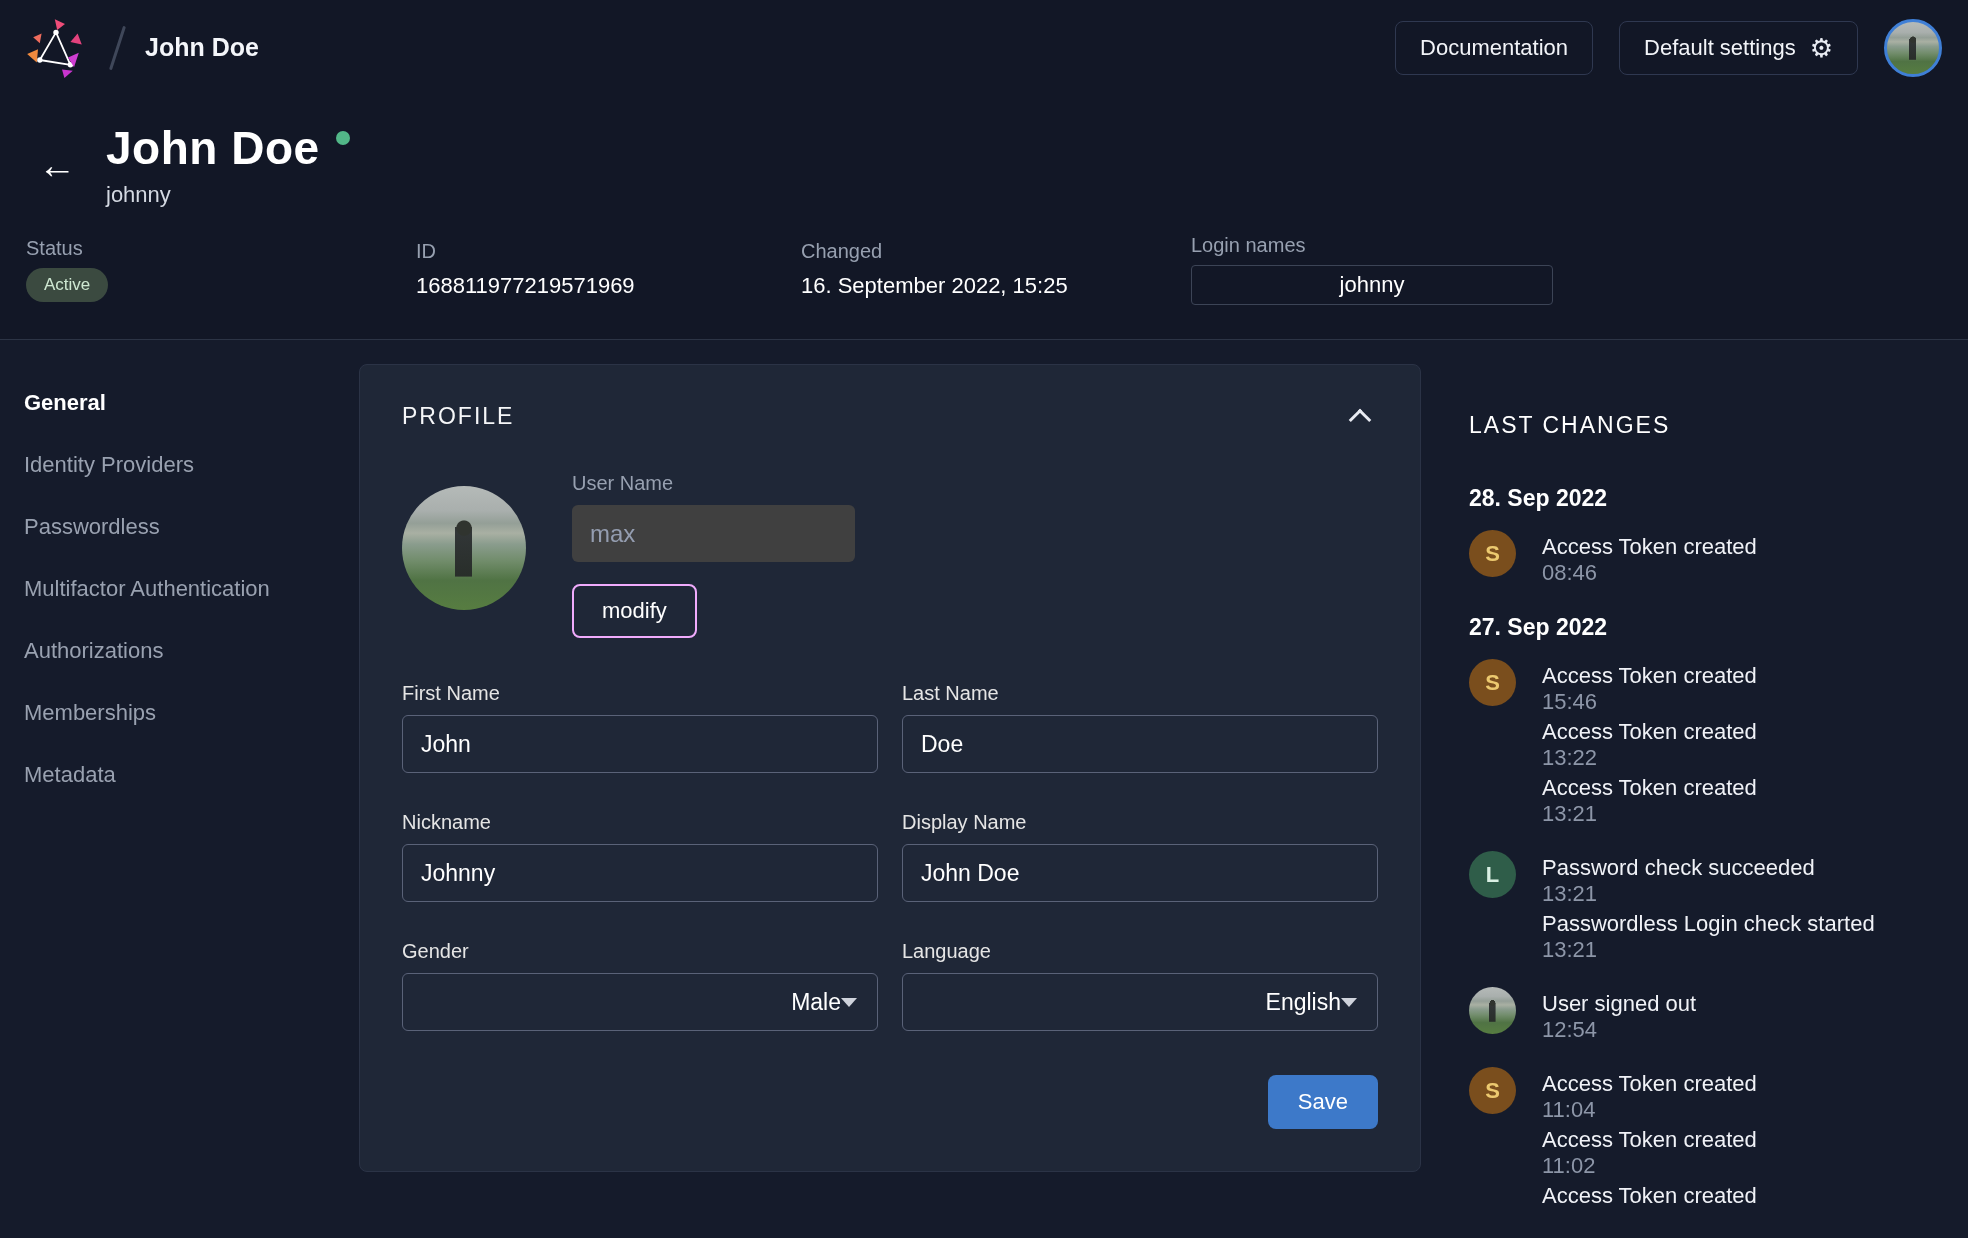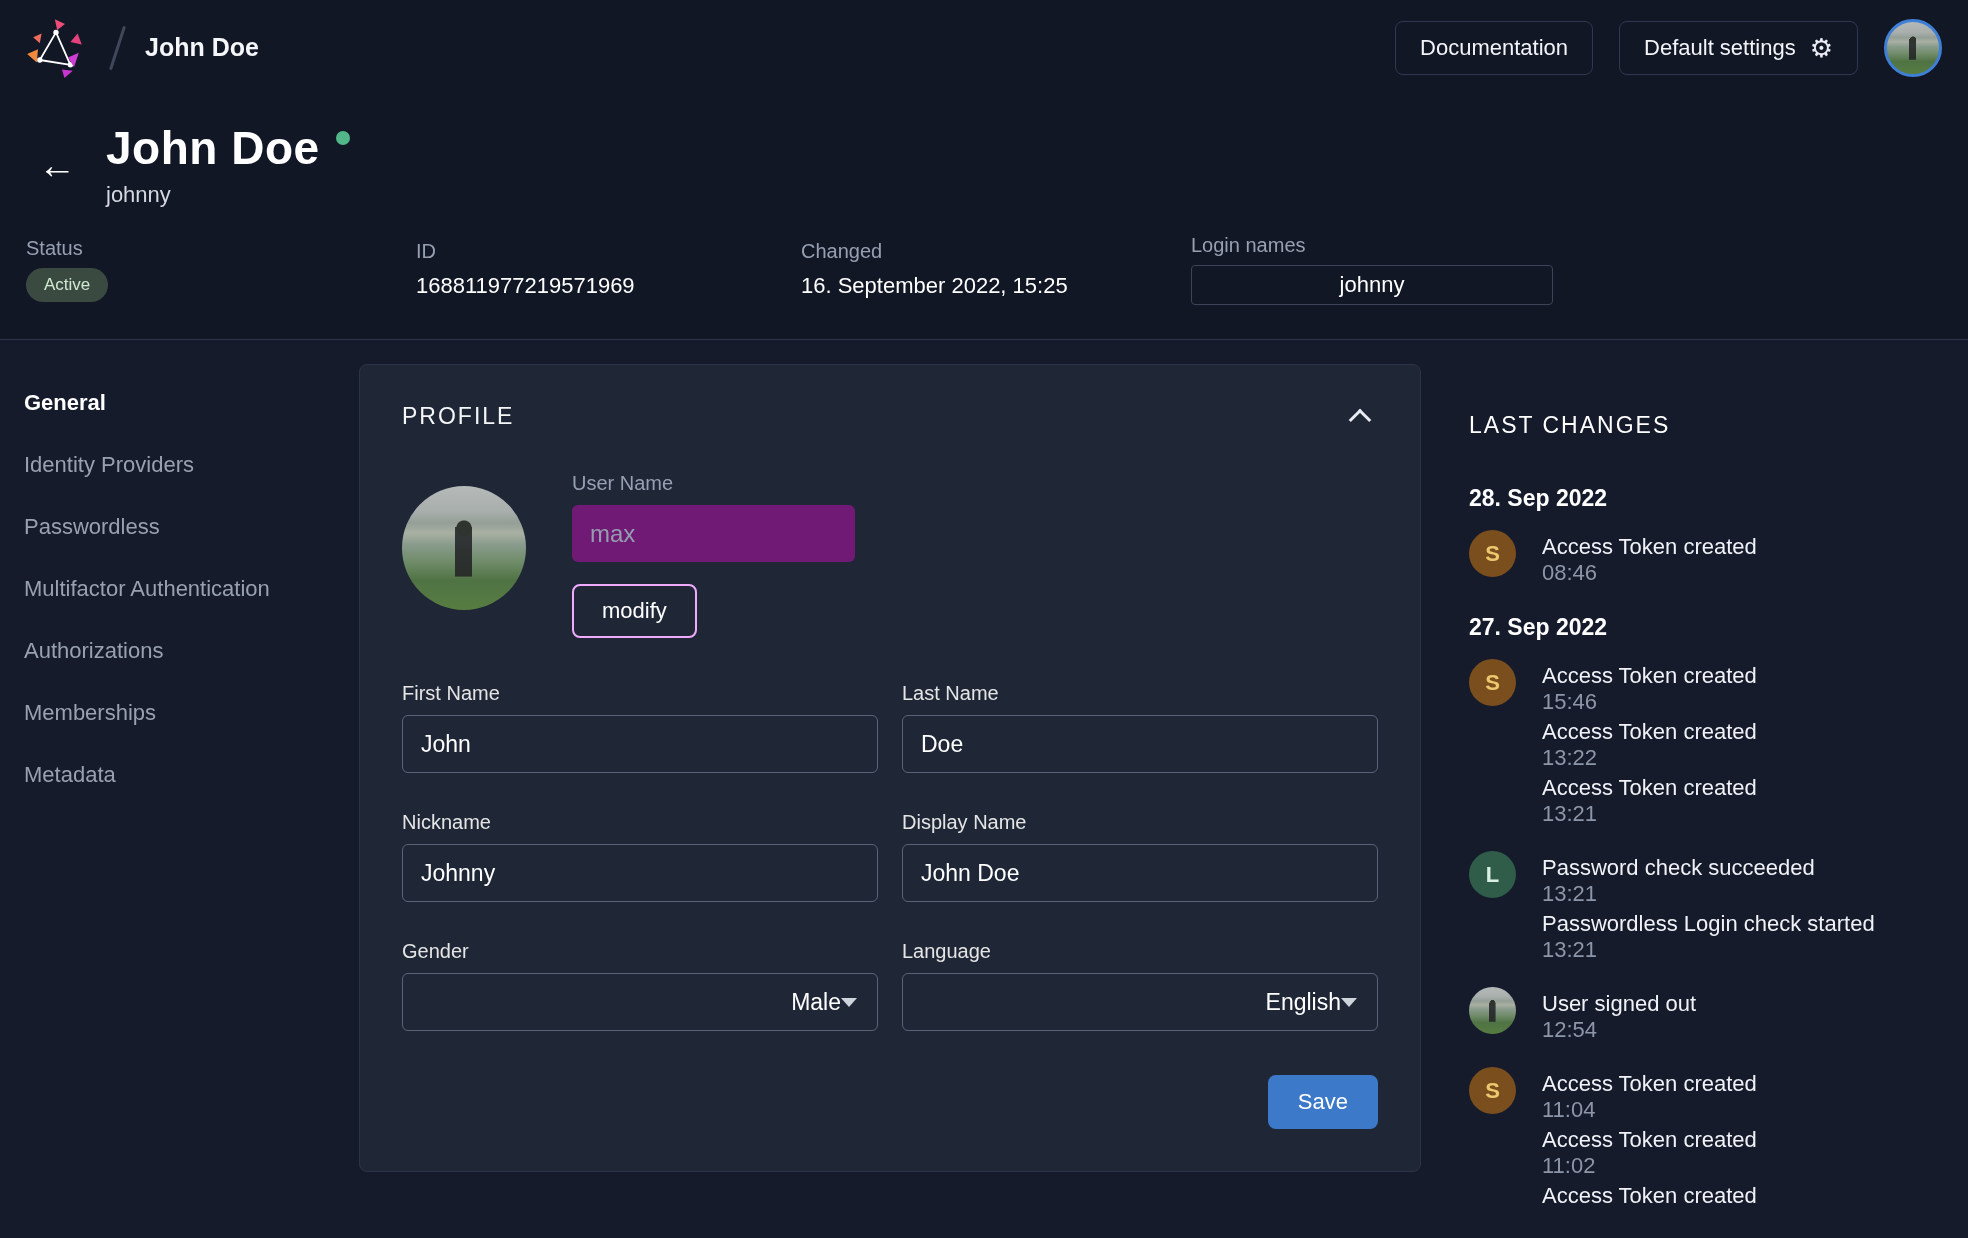--- a/index.html
+++ b/index.html
@@ -49,21 +49,21 @@
   
   .card{width:1062px;flex-shrink:0;background:#1f2737;border:1px solid #2b3346;border-radius:8px;
     padding:38px 42px 46px;box-sizing:border-box;height:808px;}
   .card-head{display:flex;justify-content:space-between;align-items:center;margin-bottom:42px;}
   .card-title{font-size:23px;letter-spacing:2px;font-weight:500;color:#f5f6f8;}
   .chev-up{width:13px;height:13px;border-top:3px solid #e8ebf2;border-right:3px solid #e8ebf2;
     transform:rotate(-45deg);margin:6px 10px 0 0;cursor:pointer;}
   .avatar-row{display:flex;margin-bottom:44px;}
   .big-avatar{width:124px;height:124px;border-radius:50%;margin:14px 46px 0 0;flex-shrink:0;}
   .username-label{font-size:20px;color:#97a0b0;display:block;margin-bottom:10px;}
-  .muted-input{width:283px;height:57px;background:#701a75;border:none;border-radius:6px;color:#949db0;
+  .muted-input{width:283px;height:57px;background:#404040;border:none;border-radius:6px;color:#949db0;
     font-size:24px;padding:0 18px;box-sizing:border-box;font-family:inherit;}
   .modify-btn{margin-top:22px;display:inline-block;background:transparent;border:2px solid #f0abfc;border-radius:8px;
     padding:12px 28px;font-size:22px;color:#fff;font-family:inherit;cursor:pointer;}
   .form-row{display:flex;gap:24px;margin-bottom:38px;}
   .field{flex:1;min-width:0;}
   .field label{font-size:20px;color:#e5e5e5;display:block;margin-bottom:10px;}
   .text-input{width:100%;height:58px;background:transparent;border:1px solid #5a6278;border-radius:6px;
     color:#fff;font-size:23px;padding:0 18px;box-sizing:border-box;font-family:inherit;}
   .select{height:58px;border:1px solid #5a6278;border-radius:6px;display:flex;align-items:center;
     justify-content:flex-end;padding:0 20px;cursor:pointer;box-sizing:border-box;}

